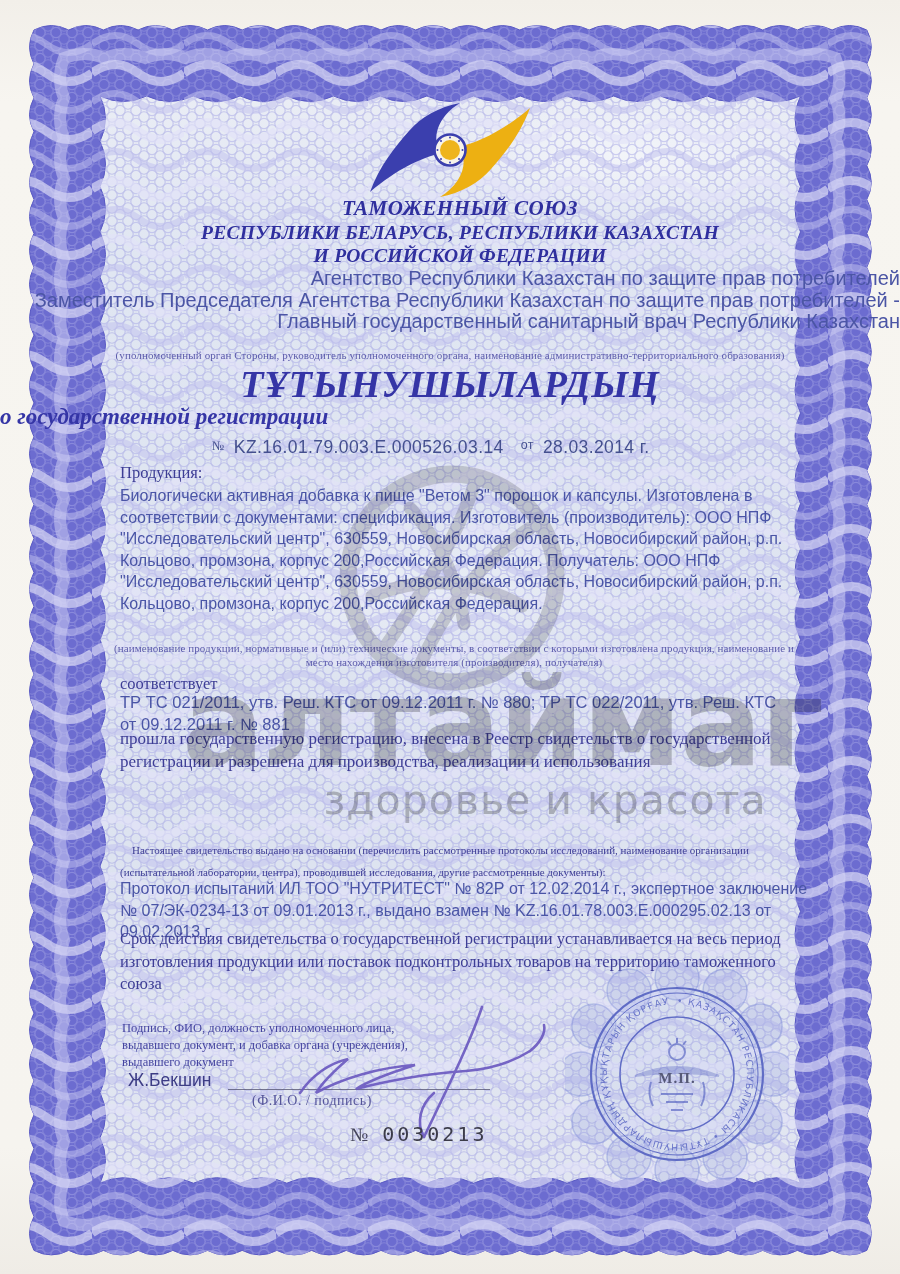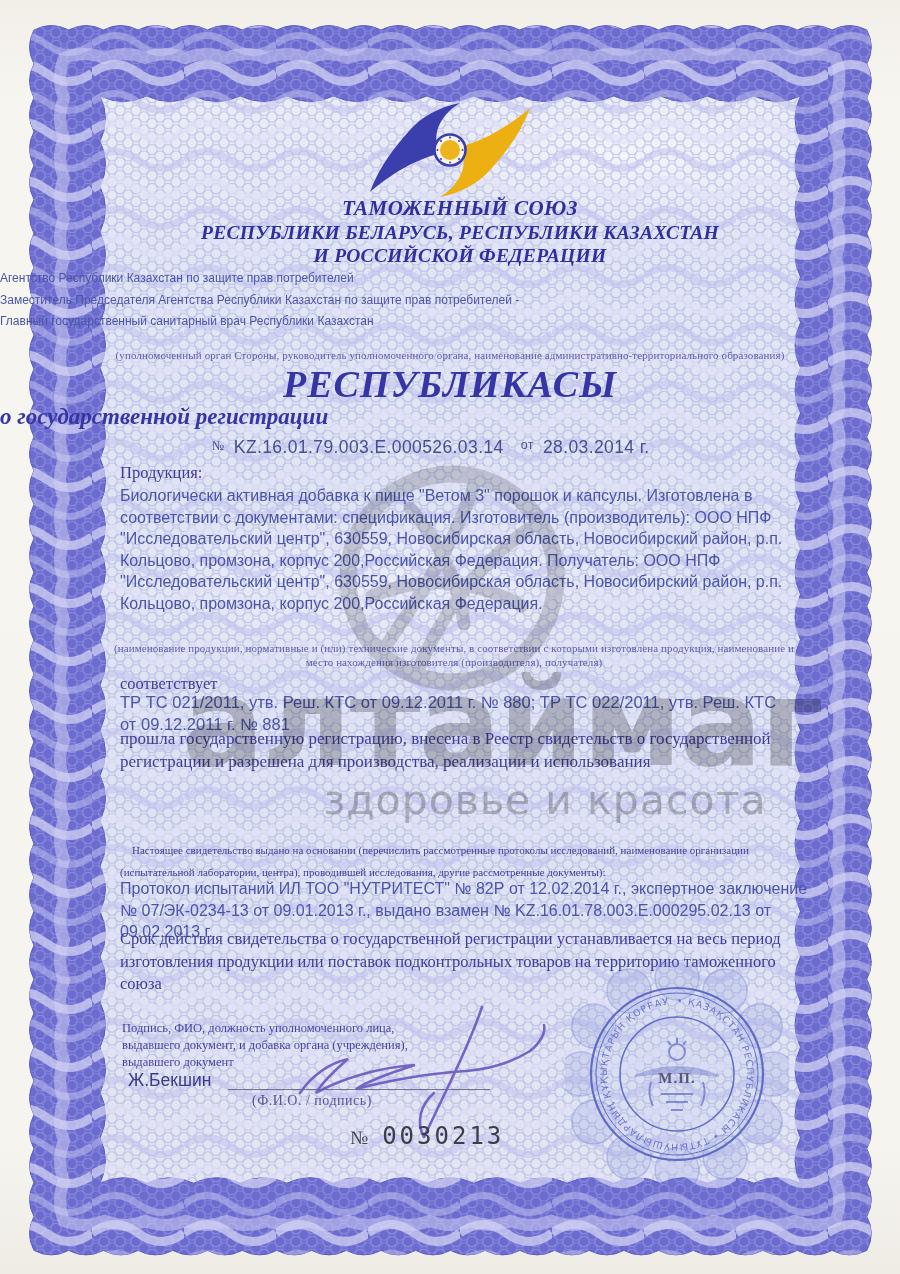--- a/index.html
+++ b/index.html
@@ -12,21 +12,21 @@
        background:linear-gradient(180deg,#eaedf5 0%,#e0e6f2 15%,#dde3f0 70%,#e2e6f1 100%);}
   .doc::before{content:"";position:absolute;inset:0;
        background:radial-gradient(ellipse 300px 90px at 75% 6%,rgba(255,255,255,.5),transparent 70%),
                   radial-gradient(ellipse 500px 120px at 40% 45%,rgba(255,255,255,.35),transparent 70%);}
   .frame{position:absolute;left:0;top:0;pointer-events:none;}
   .layer{position:absolute;z-index:2;}
   .org{left:0;right:0;top:196px;text-align:center;color:#2f2f9e;
        font-family:"Liberation Serif",serif;font-weight:bold;font-style:italic;padding-left:20px;}
   .org .l1{font-size:21px;line-height:25px;letter-spacing:.5px;}
   .org .l2,.org .l3{font-size:19.5px;line-height:23px;letter-spacing:.3px;}
-  .agency{left:0;right:0;top:268px;text-align:left;color:#4b55a5;font-size:12px;line-height:21.5px;}
+  .agency{left:0;right:0;top:268px;text-align:right;color:#4b55a5;font-size:20px;line-height:21.5px;}
   .footnote{color:#5c5cab;font-family:"Liberation Serif",serif;font-size:11px;letter-spacing:.1px;text-align:center;}
   .fn1{left:70px;right:70px;top:349px;}
   .title{left:0;right:0;top:362px;text-align:center;color:#3535a6;
          font-family:"Liberation Serif",serif;font-weight:bold;font-style:italic;font-size:38px;letter-spacing:1px;}
   .subtitle{left:0;right:0;top:404px;color:#3535a6;
          font-family:"Liberation Serif",serif;font-weight:bold;font-style:italic;font-size:23px;}
   .numline{left:212px;top:437px;color:#44508f;font-size:17.5px;letter-spacing:.4px;display:flex;align-items:flex-start;gap:9px;}
   .numline .sign{font-family:"Liberation Serif",serif;font-size:13px;transform:translateY(1px);}
   .numline .prep{font-size:12.5px;transform:translateY(1px);margin-left:8px;}
   .para-serif{color:#3d3d95;font-family:"Liberation Serif",serif;font-size:16.5px;line-height:22px;}
@@ -41,21 +41,21 @@
   .basis-intro{left:120px;top:840px;width:676px;font-size:11px;line-height:21.5px;text-indent:12px;}
   .basis-text{left:120px;top:878px;width:688px;}
   .validity{left:120px;top:928px;width:676px;line-height:22.5px;}
   .sig-note{left:122px;top:1020px;width:360px;font-family:"Liberation Serif",serif;
             color:#4646a0;font-size:12.5px;line-height:17px;}
   .sig-name{left:128px;top:1070px;color:#3d3d85;font-size:17.5px;}
   .sig-line{left:228px;top:1089px;width:262px;height:0;border-bottom:1.2px solid rgba(80,80,110,.75);}
   .sig-caption{left:252px;top:1093px;font-family:"Liberation Serif",serif;color:#55559a;font-size:14px;letter-spacing:.5px;}
   .serial{left:350px;top:1122px;display:flex;align-items:baseline;gap:14px;}
   .serial .sign{font-family:"Liberation Serif",serif;font-size:19px;color:#45455c;}
-  .serial .val{font-family:"DejaVu Sans Mono","Liberation Mono",monospace;font-size:24px;
+  .serial .val{font-family:"DejaVu Sans Mono","Liberation Mono",monospace;font-size:20px;
                letter-spacing:3px;color:#3c3c4a;}
   
   .wm{position:absolute;z-index:3;pointer-events:none;mix-blend-mode:multiply;}
   .wm-brand{left:112px;right:78px;top:662px;text-align:right;
             font-family:"DejaVu Sans","Liberation Sans",sans-serif;font-weight:bold;
             font-size:122px;line-height:1;color:rgba(125,125,125,.42);letter-spacing:-2px;}
   .wm-tagline{left:310px;width:470px;top:776px;text-align:center;
             font-family:"DejaVu Sans","Liberation Sans",sans-serif;
             font-size:41px;color:rgba(140,140,140,.52);letter-spacing:1px;}
   .wm-logo{left:322px;top:448px;opacity:.30;}
@@ -116,21 +116,21 @@
   </div>
 
   <div class="layer agency">
     <div>Агентство Республики Казахстан по защите прав потребителей</div>
     <div>Заместитель Председателя Агентства Республики Казахстан по защите прав потребителей -</div>
     <div>Главный государственный санитарный врач Республики Казахстан</div>
   </div>
 
   <div class="layer footnote fn1">(уполномоченный орган Стороны, руководитель уполномоченного органа, наименование административно-территориального образования)</div>
 
-  <div class="layer title">РЕСПУБЛИКАСЫ</div>
+  <div class="layer title">ТҰТЫНУШЫЛАРДЫҢ</div>
   <div class="layer subtitle">о государственной регистрации</div>
 
   <div class="layer numline">
     <span class="sign">№</span>
     <span>KZ.16.01.79.003.Е.000526.03.14</span>
     <span class="prep">от</span>
     <span>28.03.2014 г.</span>
   </div>
 
   <div class="layer para-serif prod-label">Продукция:</div>

